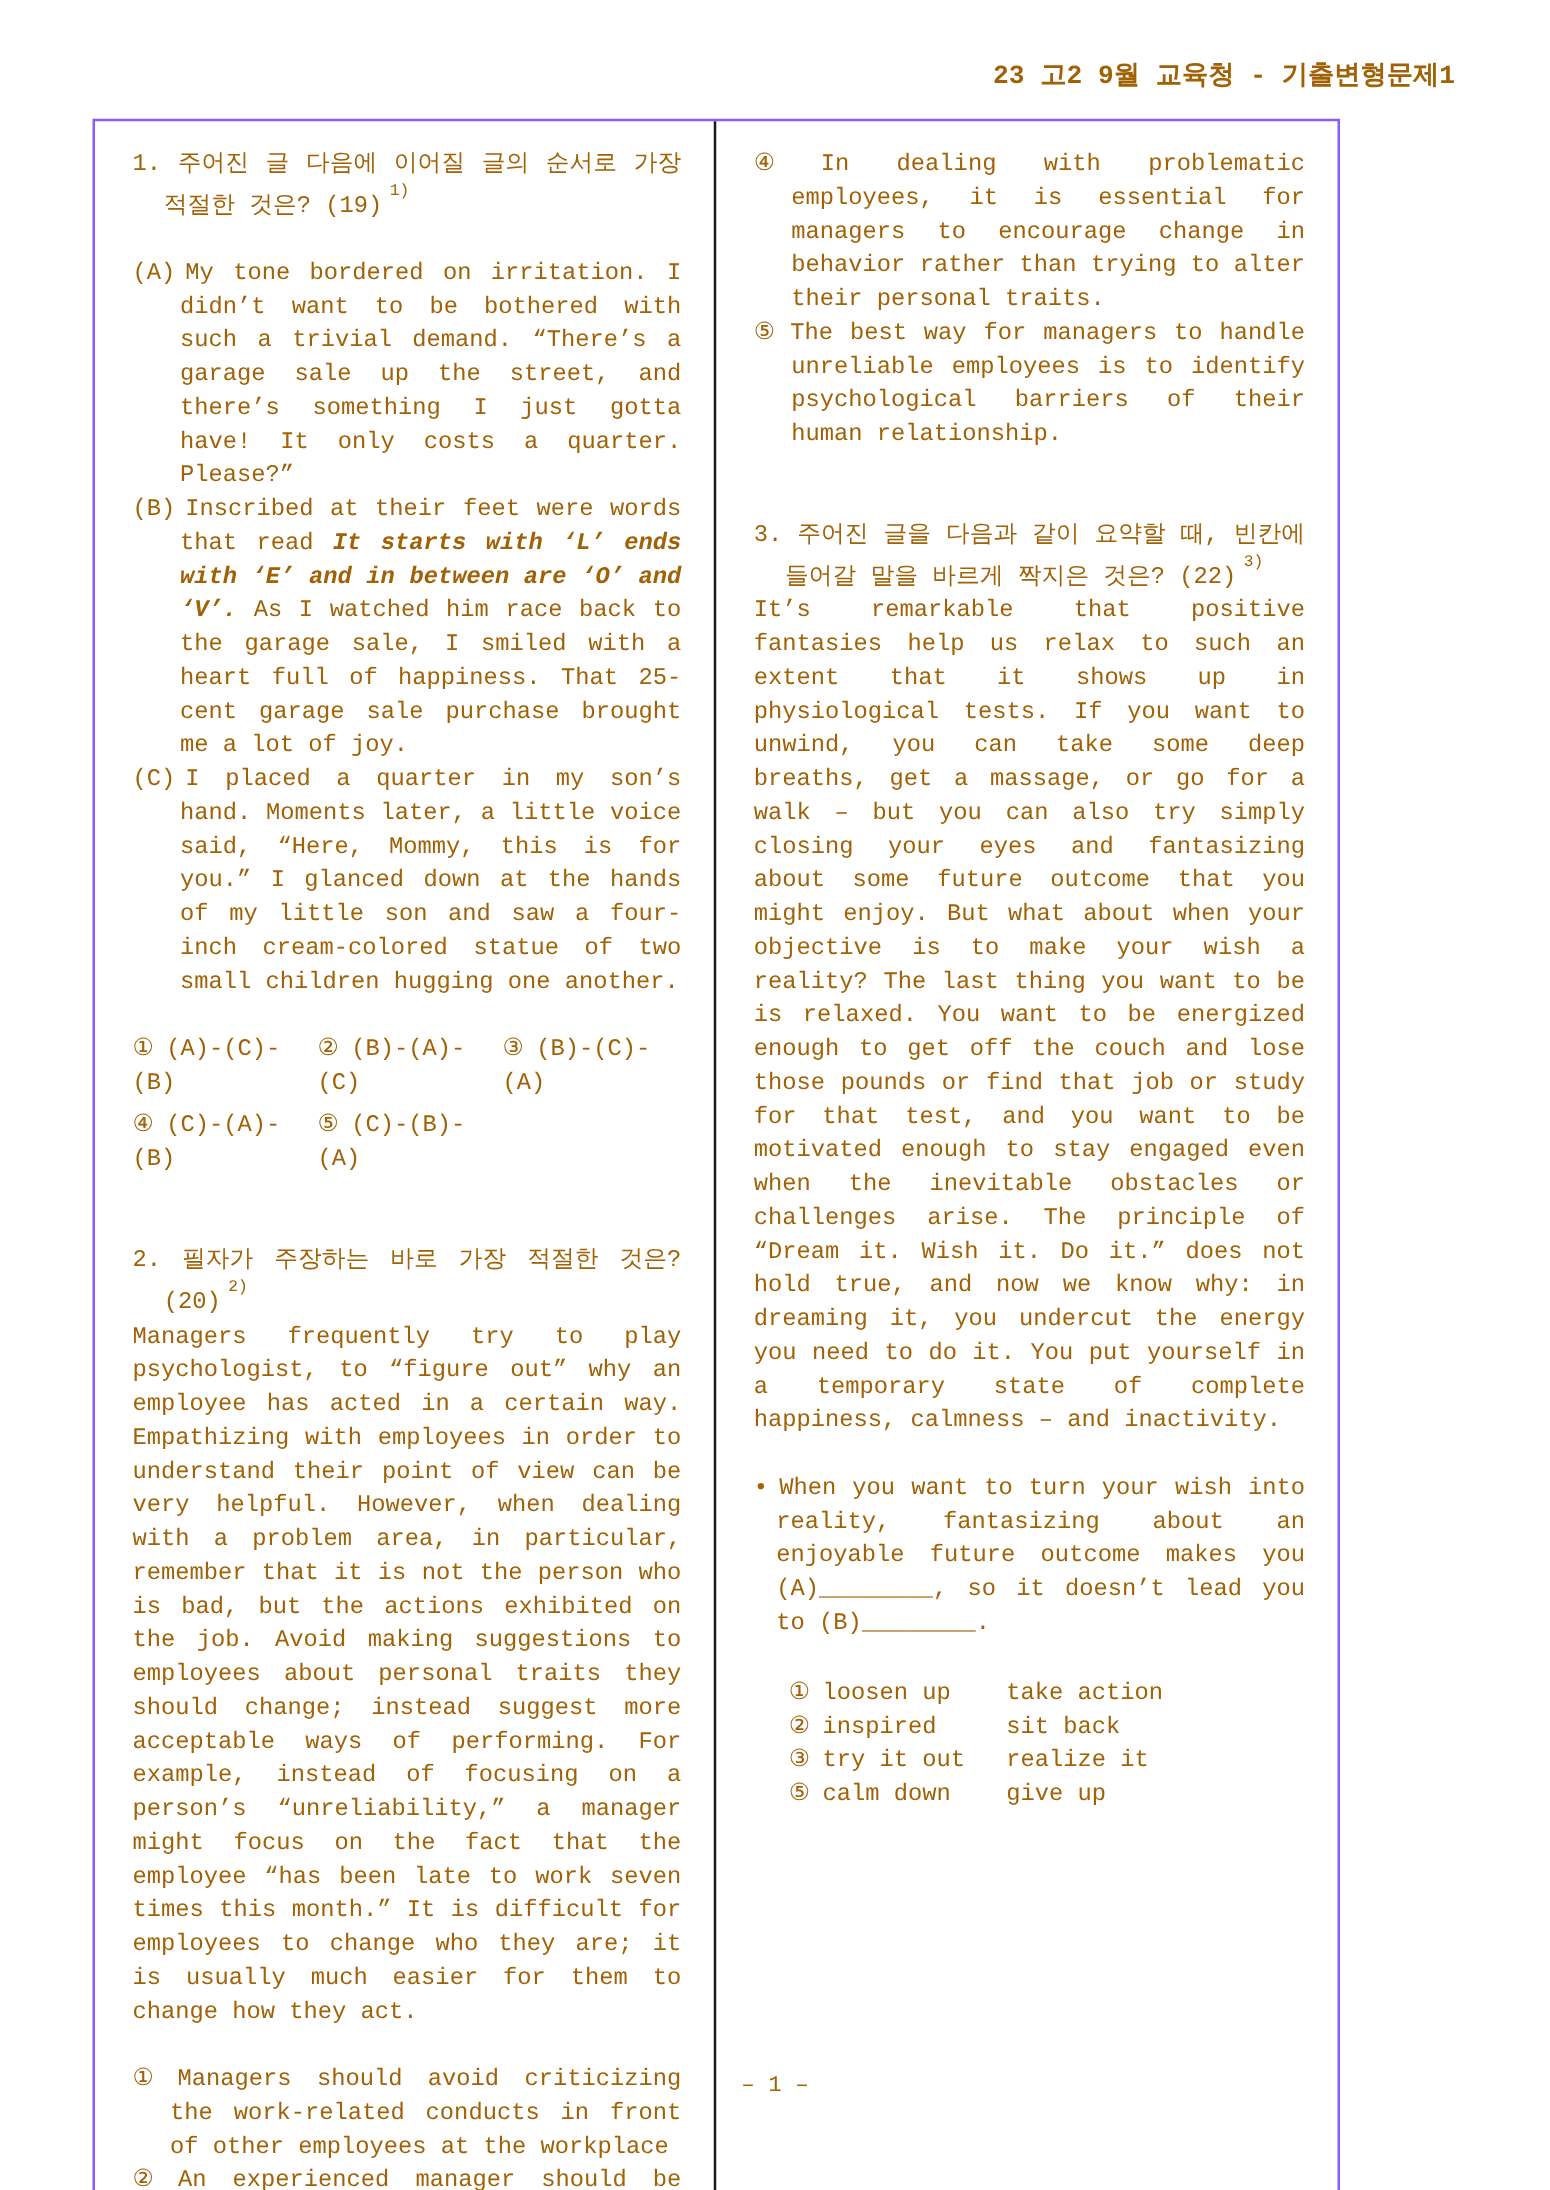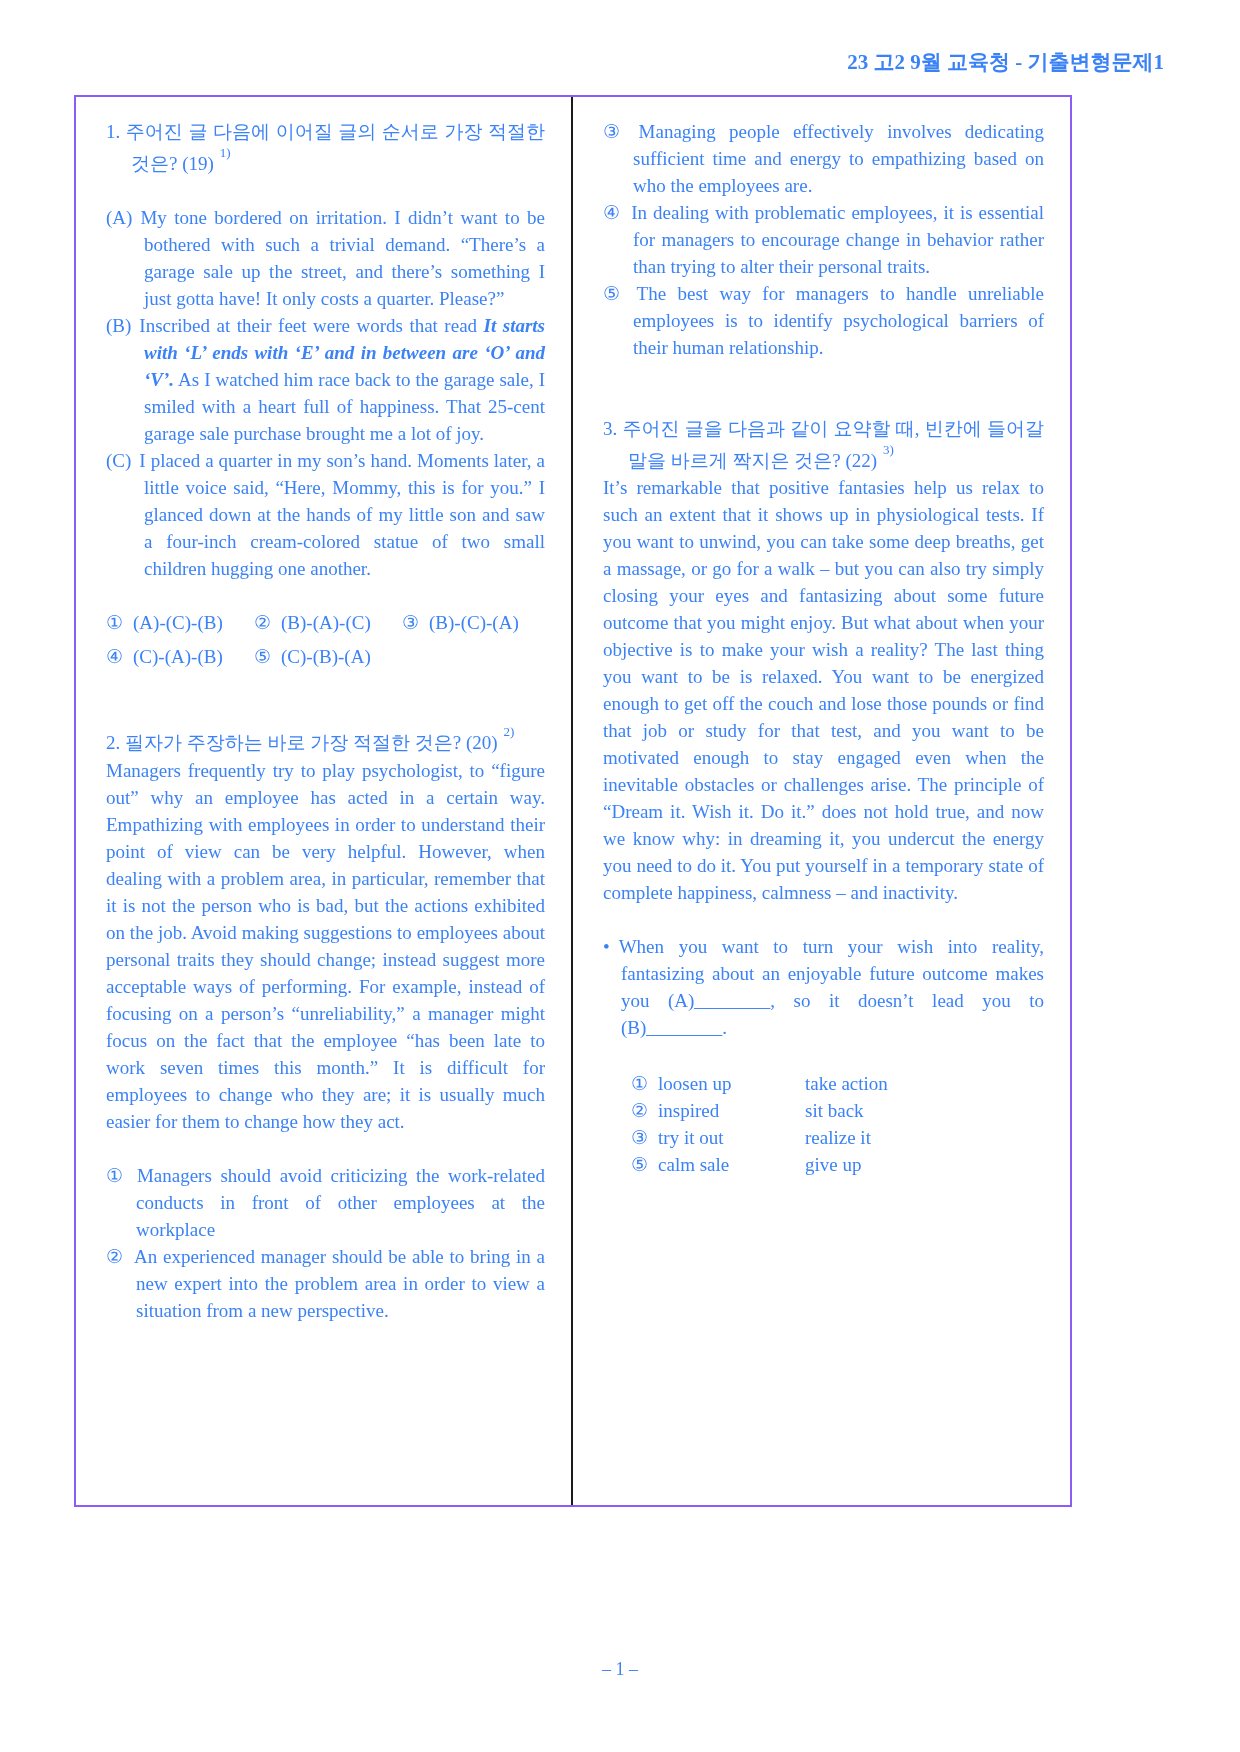--- a/index.html
+++ b/index.html
@@ -1,21 +1,21 @@
 <!DOCTYPE html>
 <html><head>
 <meta charset="utf-8">
 <style>
   html,body{margin:0;padding:0;background:#e8e8e8;}
   .page{
     position:relative;
     width:1240px;height:1752px;
     background:#ffffff;
-    font-family:Liberation Serif, serif;
-    color:#3b82f6;
+    font-family:Liberation Mono, monospace;
+    color:#a16207;
     font-size:19px;line-height:27px;
     overflow:hidden;
   }
   .header{
     position:absolute;top:50px;right:76px;
     font-weight:bold;font-size:21px;line-height:24px;
   }
   .sheet{
     position:absolute;top:95px;left:74px;width:998px;
     min-height:1412px;
@@ -85,21 +85,20 @@
       <div class="gap-sm">
         <p class="numbered"><span class="num">①</span><span>Managers should avoid criticizing the work-related conducts in front of other employees at the workplace</span></p>
         <p class="numbered"><span class="num">②</span><span>An experienced manager should be able to bring in a new expert into the problem area in order to view a situation from a new perspective.</span></p>
       </div>
 
     </div>
 
     <div class="col col-right">
 
       <div>
-        <p class="numbered"><span class="num">③</span><span>Managing people effectively involves dedicating sufficient time and energy to empathizing based on who the employees are.</span></p>
         <p class="numbered"><span class="num">④</span><span>In dealing with problematic employees, it is essential for managers to encourage change in behavior rather than trying to alter their personal traits.</span></p>
         <p class="numbered"><span class="num">⑤</span><span>The best way for managers to handle unreliable employees is to identify psychological barriers of their human relationship.</span></p>
       </div>
 
       <p class="q-title gap-lg"><span>3. 주어진 글을 다음과 같이 요약할 때, 빈칸에 들어갈 말을 바르게 짝지은 것은? (22)</span><sup class="fn">3)</sup></p>
 
       <p class="just">It’s remarkable that positive fantasies help us relax to such an extent that it shows up in physiological tests. If you want to unwind, you can take some deep breaths, get a massage, or go for a walk – but you can also try simply closing your eyes and fantasizing about some future outcome that you might enjoy. But what about when your objective is to make your wish a reality? The last thing you want to be is relaxed. You want to be energized enough to get off the couch and lose those pounds or find that job or study for that test, and you want to be motivated enough to stay engaged even when the inevitable obstacles or challenges arise. The principle of “Dream it. Wish it. Do it.” does not hold true, and now we know why: in dreaming it, you undercut the energy you need to do it. You put yourself in a temporary state of complete happiness, calmness – and inactivity.</p>
 
       <p class="bullet-para gap-sm"><span class="bullet">•</span><span>When you want to turn your wish into reality, fantasizing about an enjoyable future outcome makes you (A)________, so it doesn’t lead you to (B)________.</span></p>
 
@@ -110,21 +109,21 @@
           </div>
         <div class="q3-row">
             <span class="q3-a"><span class="num">②</span><span>inspired</span></span>
             <span>sit back</span>
           </div>
         <div class="q3-row">
             <span class="q3-a"><span class="num">③</span><span>try it out</span></span>
             <span>realize it</span>
           </div>
         <div class="q3-row">
-            <span class="q3-a"><span class="num">⑤</span><span>calm sale</span></span>
+            <span class="q3-a"><span class="num">⑤</span><span>calm down</span></span>
             <span>give up</span>
           </div>
       </div>
 
     </div>
   </div>
 
   <div class="footer">
     <span>– 1 –</span>
   </div>

